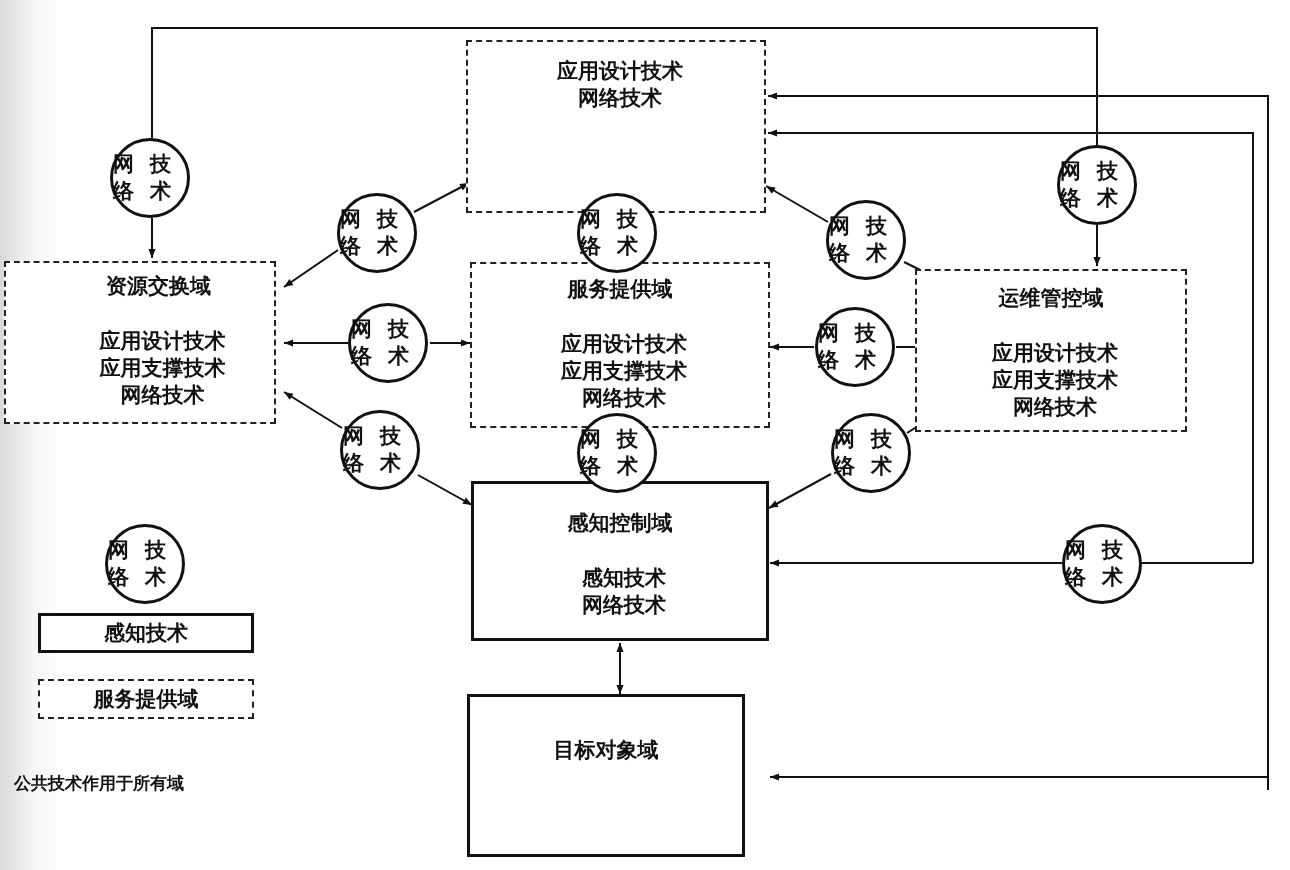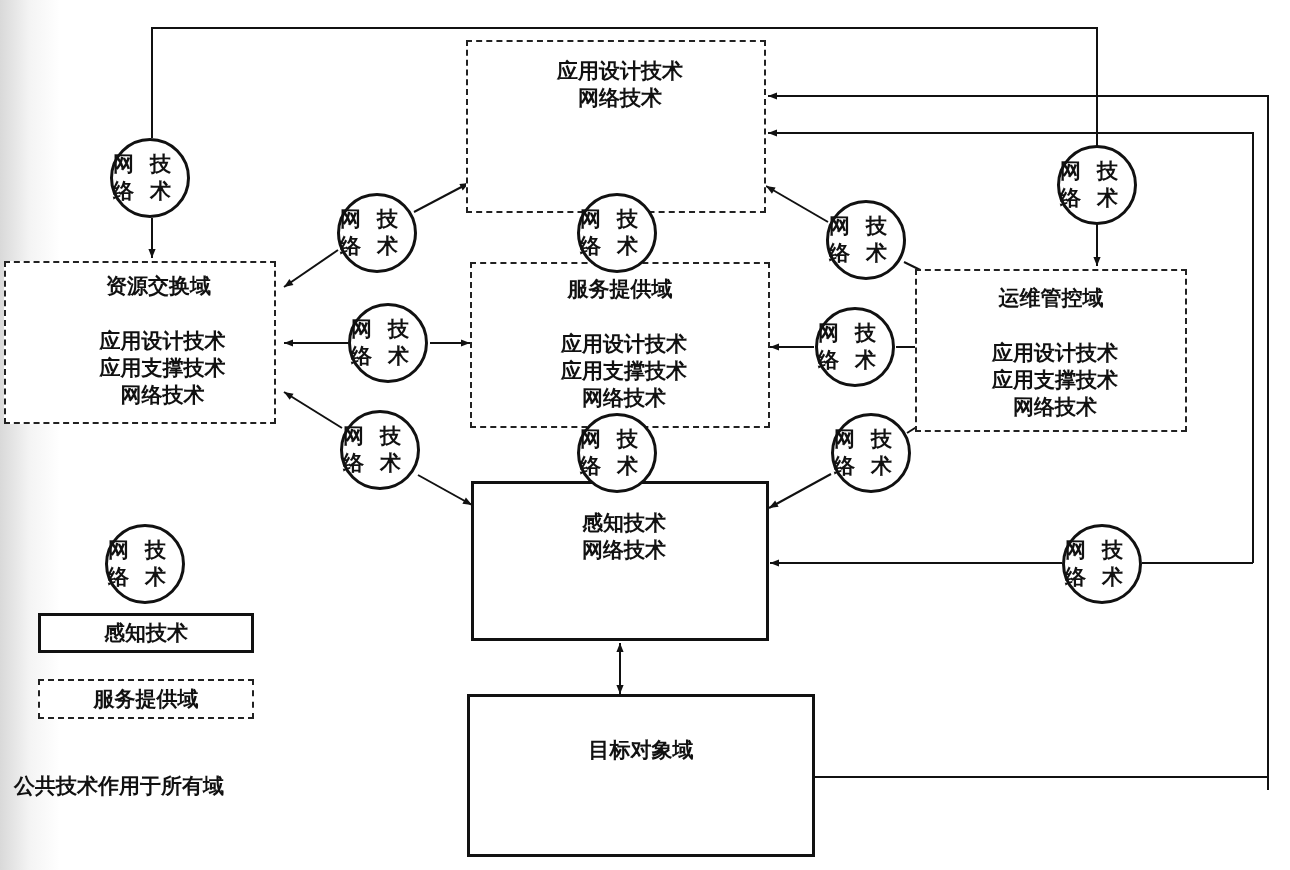--- a/index.html
+++ b/index.html
@@ -24,21 +24,21 @@
     width: 80px; height: 80px; border-radius: 50%;
     border: 3px solid #111; background: #fff;
     display: flex; align-items: center; justify-content: center;
     font-weight: bold; font-size: 21px; line-height: 27px;
   }
   .legend-box {
     position: absolute; box-sizing: border-box;
     text-align: center; font-weight: bold; font-size: 21px; background: #fff;
   }
   .note {
-    position: absolute; font-weight: bold; font-size: 21px;
+    position: absolute; font-weight: bold; font-size: 17px;
   }
 </style>
 </head>
 <body>
 
 <svg class="links" width="1290" height="870">
   <defs>
     <marker id="ah" viewBox="0 0 10 10" refX="10" refY="5" markerWidth="10" markerHeight="9" orient="auto-start-reverse" markerUnits="userSpaceOnUse">
       <path d="M0,1 L10,5 L0,9 z" fill="#111"></path>
     </marker>
@@ -97,25 +97,26 @@
 </div>
 
 <div class="box dashed" style="left:915px; top:269px; width:272px; height:163px; padding-top:14px;">
   <span class="title">运维管控域</span>
   <span class="tech">应用设计技术</span>
   <span class="tech">应用支撑技术</span>
   <span class="tech">网络技术</span>
 </div>
 
 <div class="box solid" style="left:471px; top:481px; width:298px; height:160px; padding-top:26px;">
+  <span class="title">感知控制域</span>
   <span class="tech">感知技术</span>
   <span class="tech">网络技术</span>
 </div>
 
-<div class="box solid" style="left:467px; top:694px; width:348px; height:163px; padding-top:40px;">
+<div class="box solid" style="left:467px; top:694px; width:278px; height:163px; padding-top:40px;">
   <span class="title" style="margin-bottom:20px;">目标对象域</span>
 </div>
 
 <div class="circle" style="left:110px; top:138px;">
   <span>网络</span>
   <span>技术</span>
 </div>
 <div class="circle" style="left:1057px; top:145px;">
   <span>网络</span>
   <span>技术</span>

